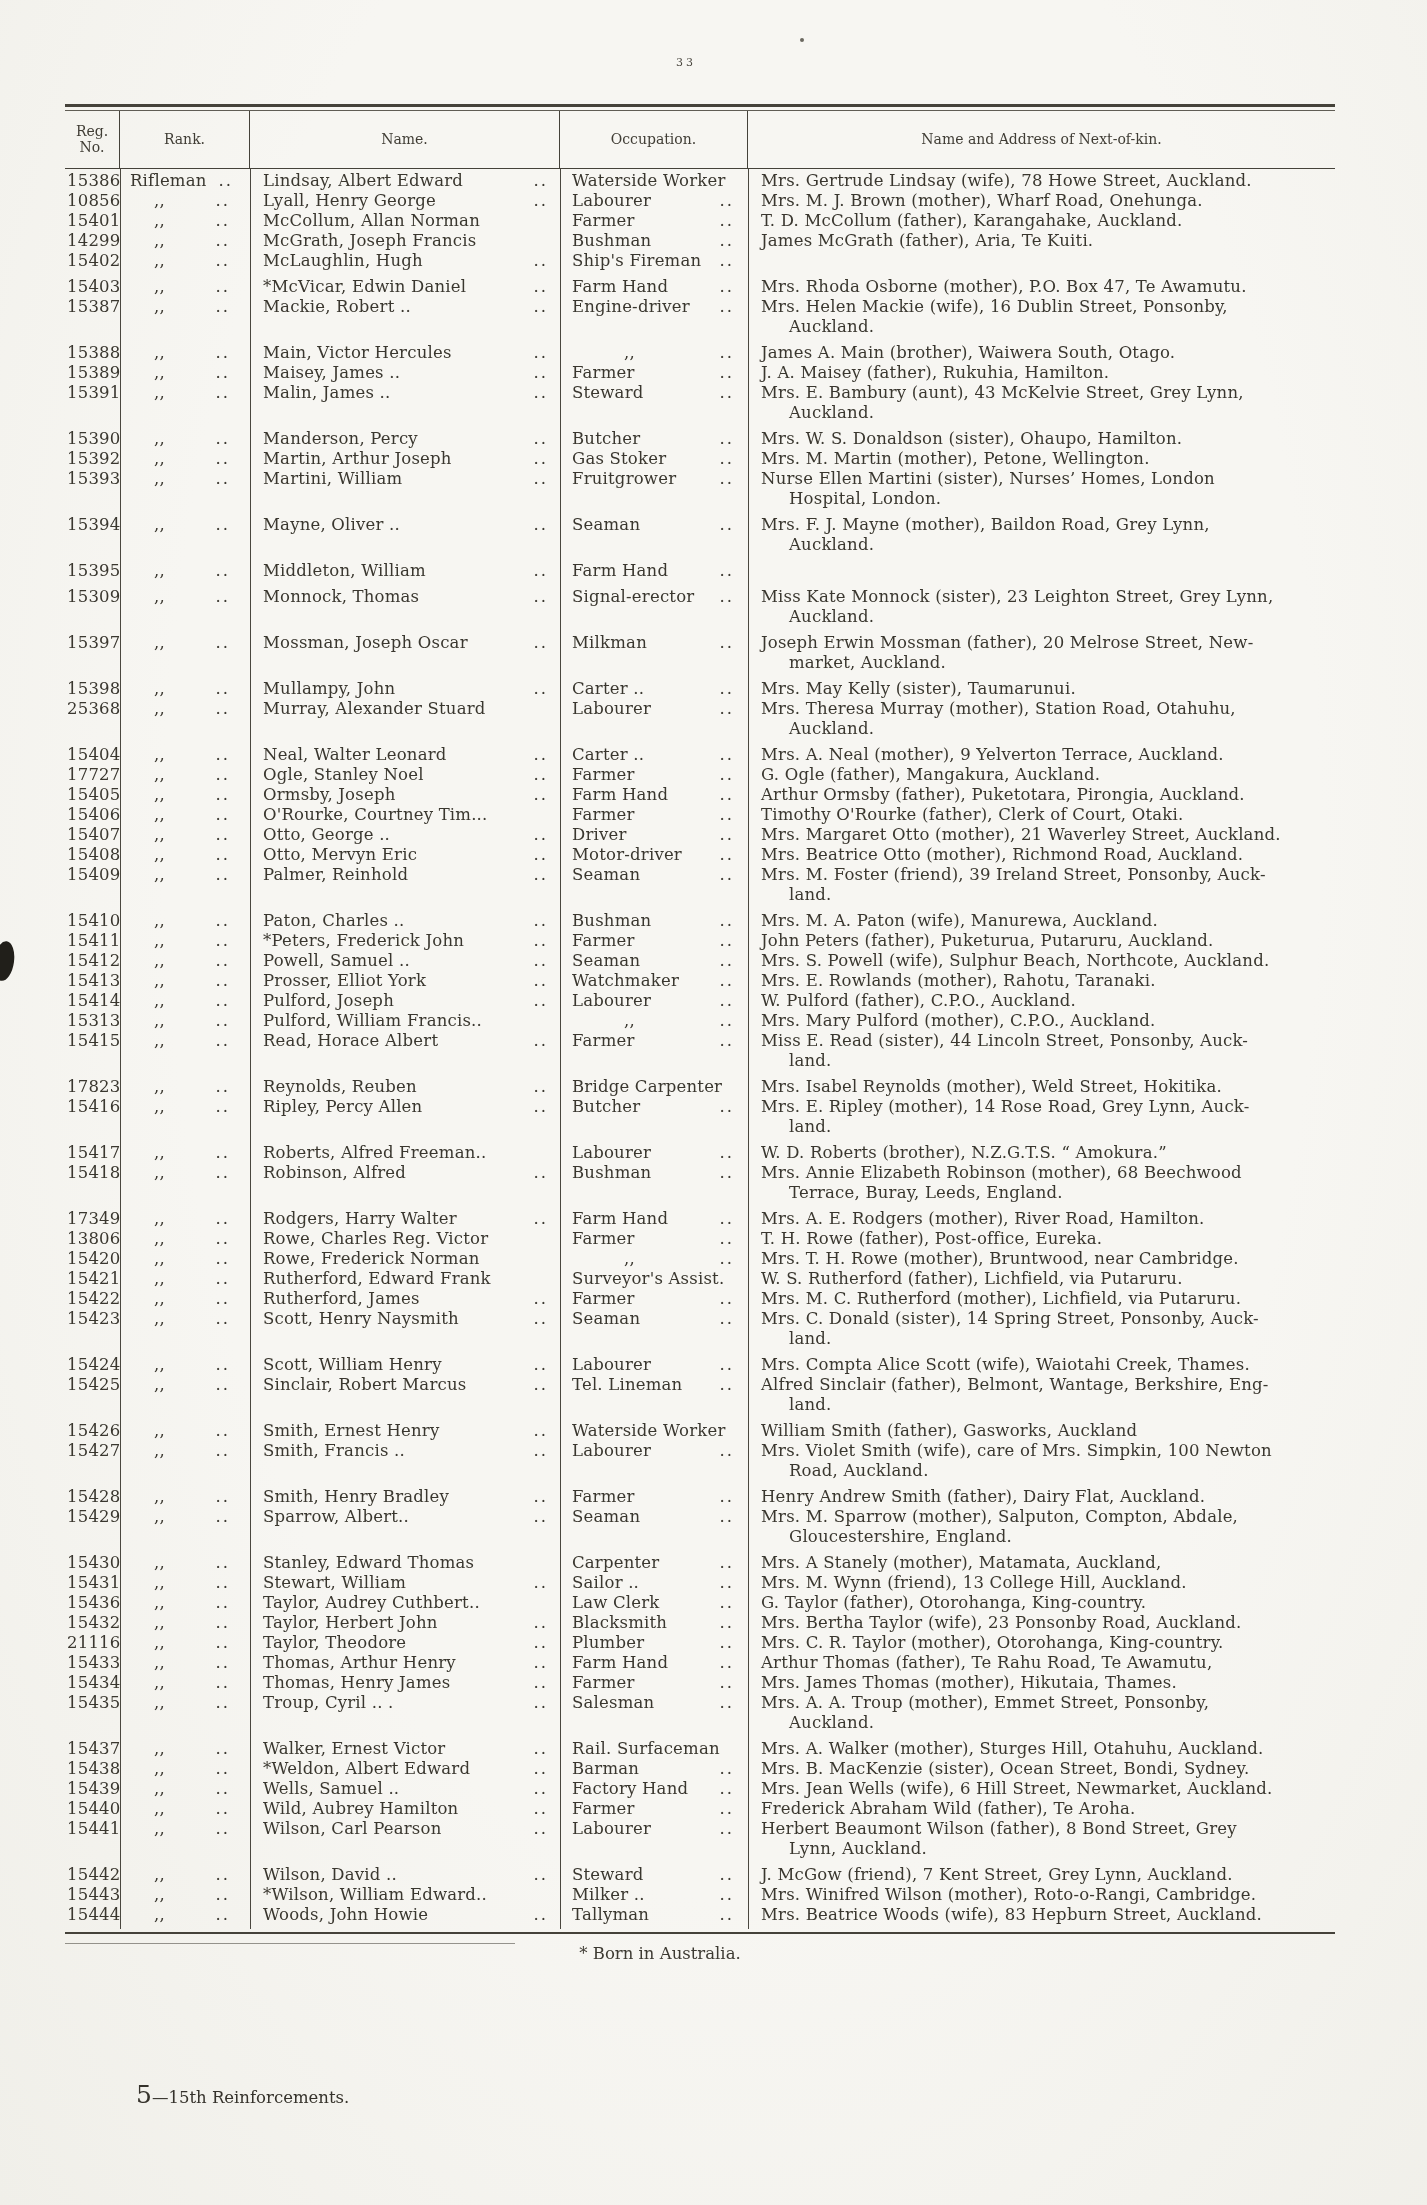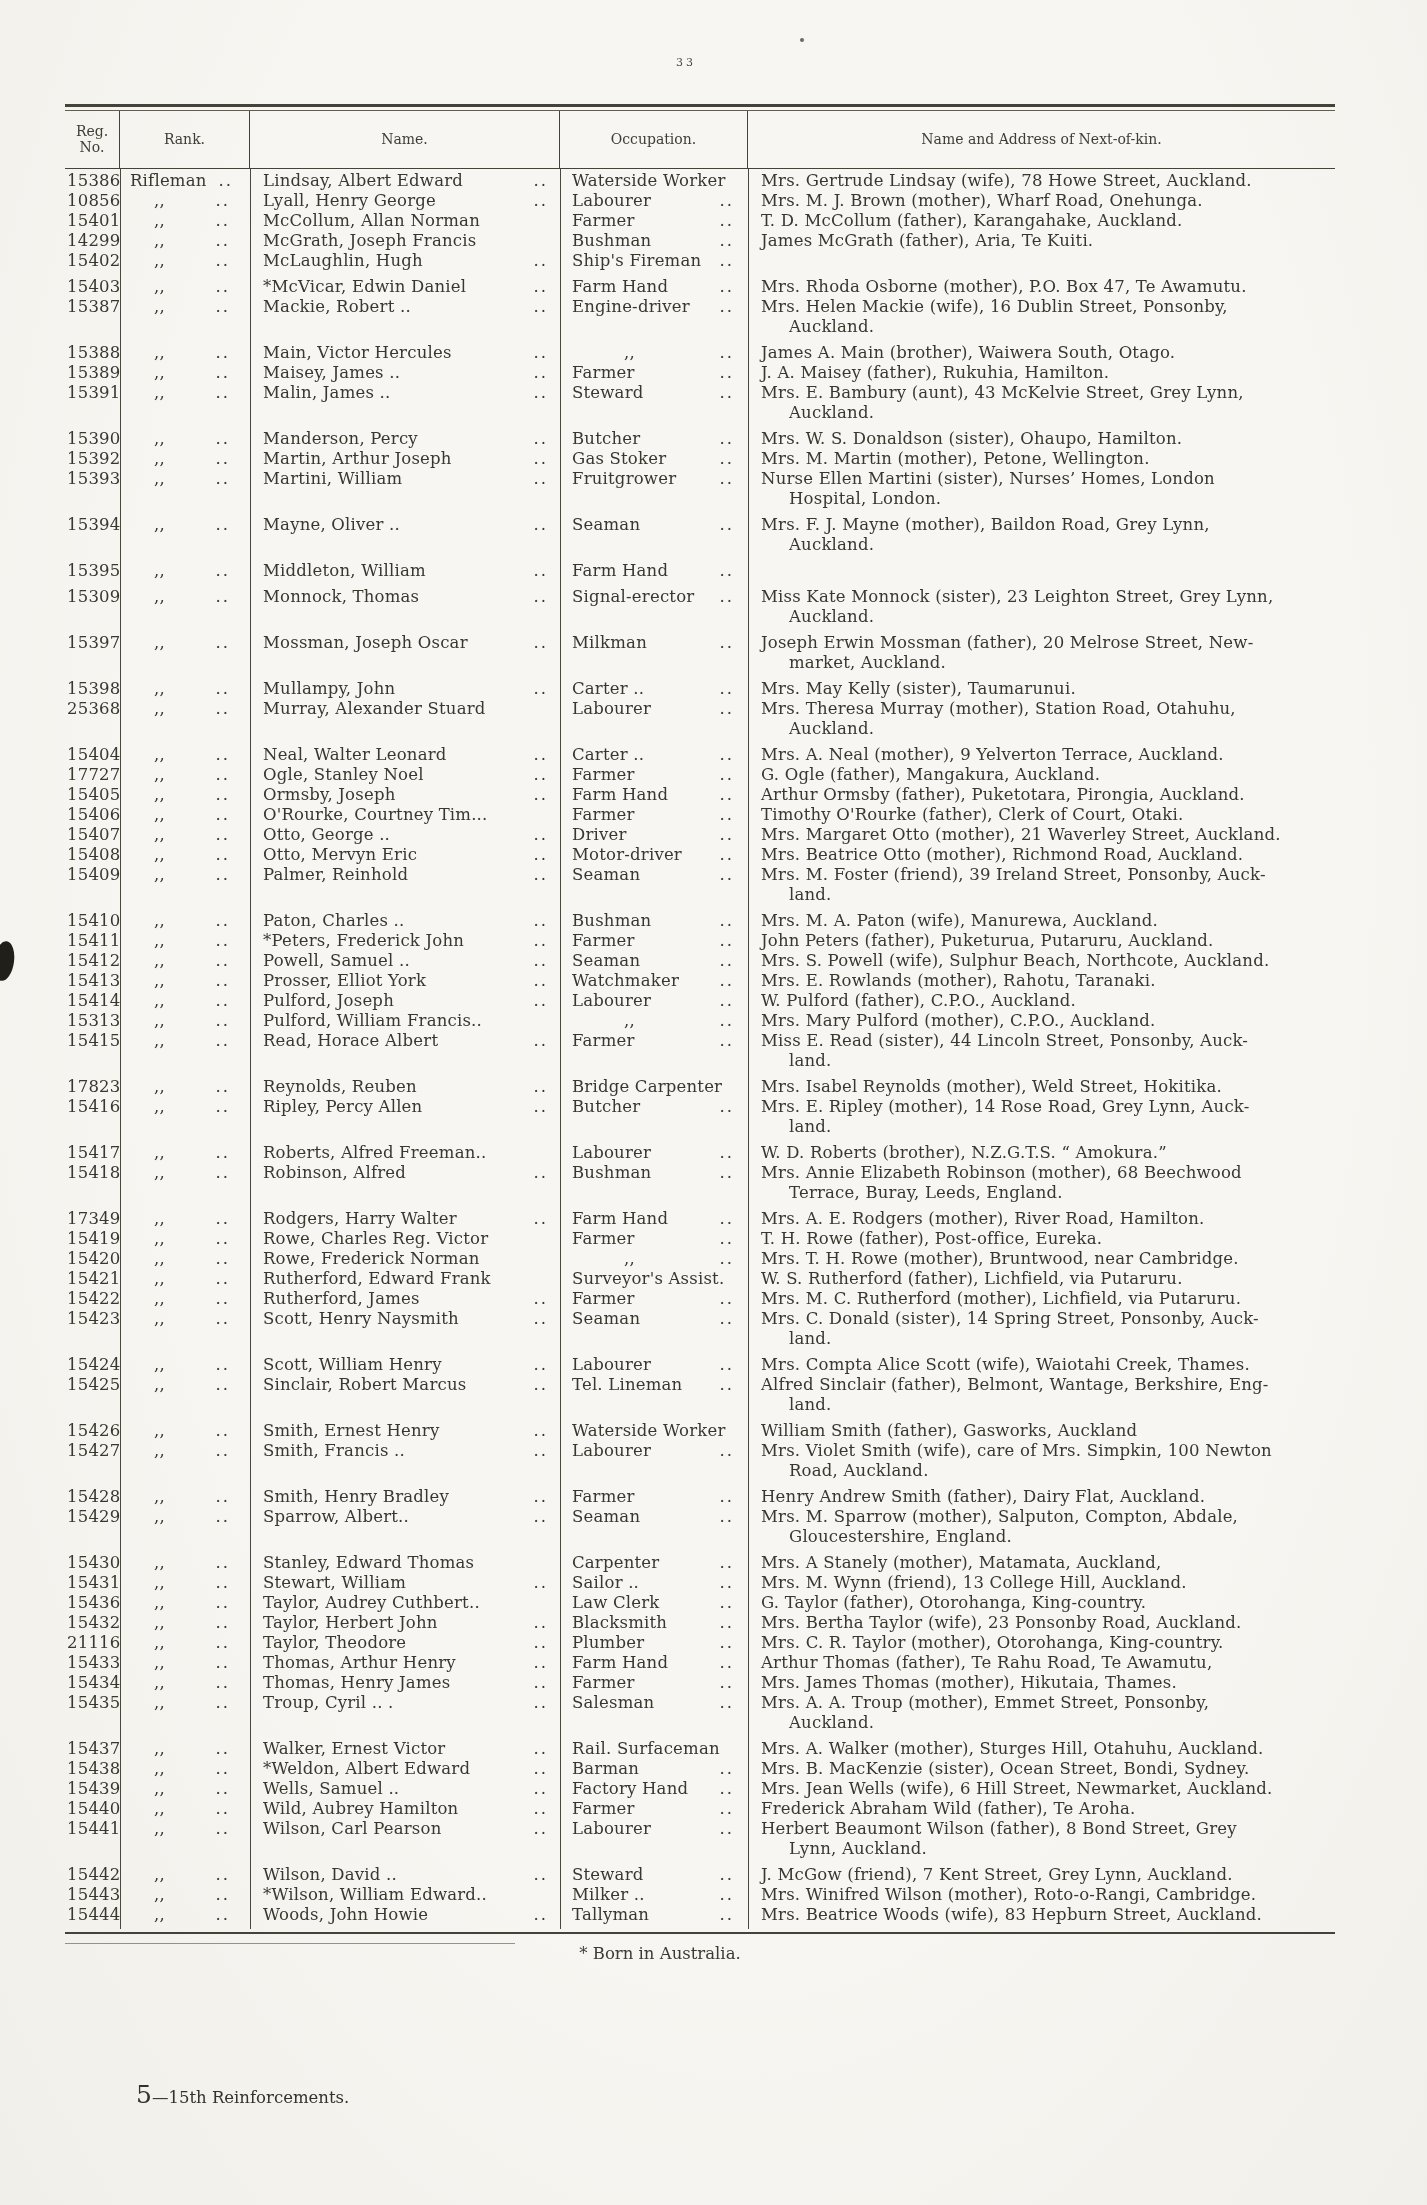--- a/index.html
+++ b/index.html
@@ -773,21 +773,21 @@
           </div>
           <div class="cell-occ">
             <div class="txt">Farm Hand</div>
             <div class="dots">..</div>
           </div>
           <div class="cell-kin">
             <div class="kin-line">Mrs. A. E. Rodgers (mother), River Road, Hamilton.</div>
           </div>
         </div>
         <div class="row">
-          <div class="cell-reg">15419</div>
+          <div class="cell-reg">13806</div>
           <div class="cell-rank">
             <div class="txt">,,</div>
             <div class="dots">..</div>
           </div>
           <div class="cell-name">
             <div class="txt">Rowe, Charles Reg. Victor</div>
           </div>
           <div class="cell-occ">
             <div class="txt">Farmer</div>
             <div class="dots">..</div>

